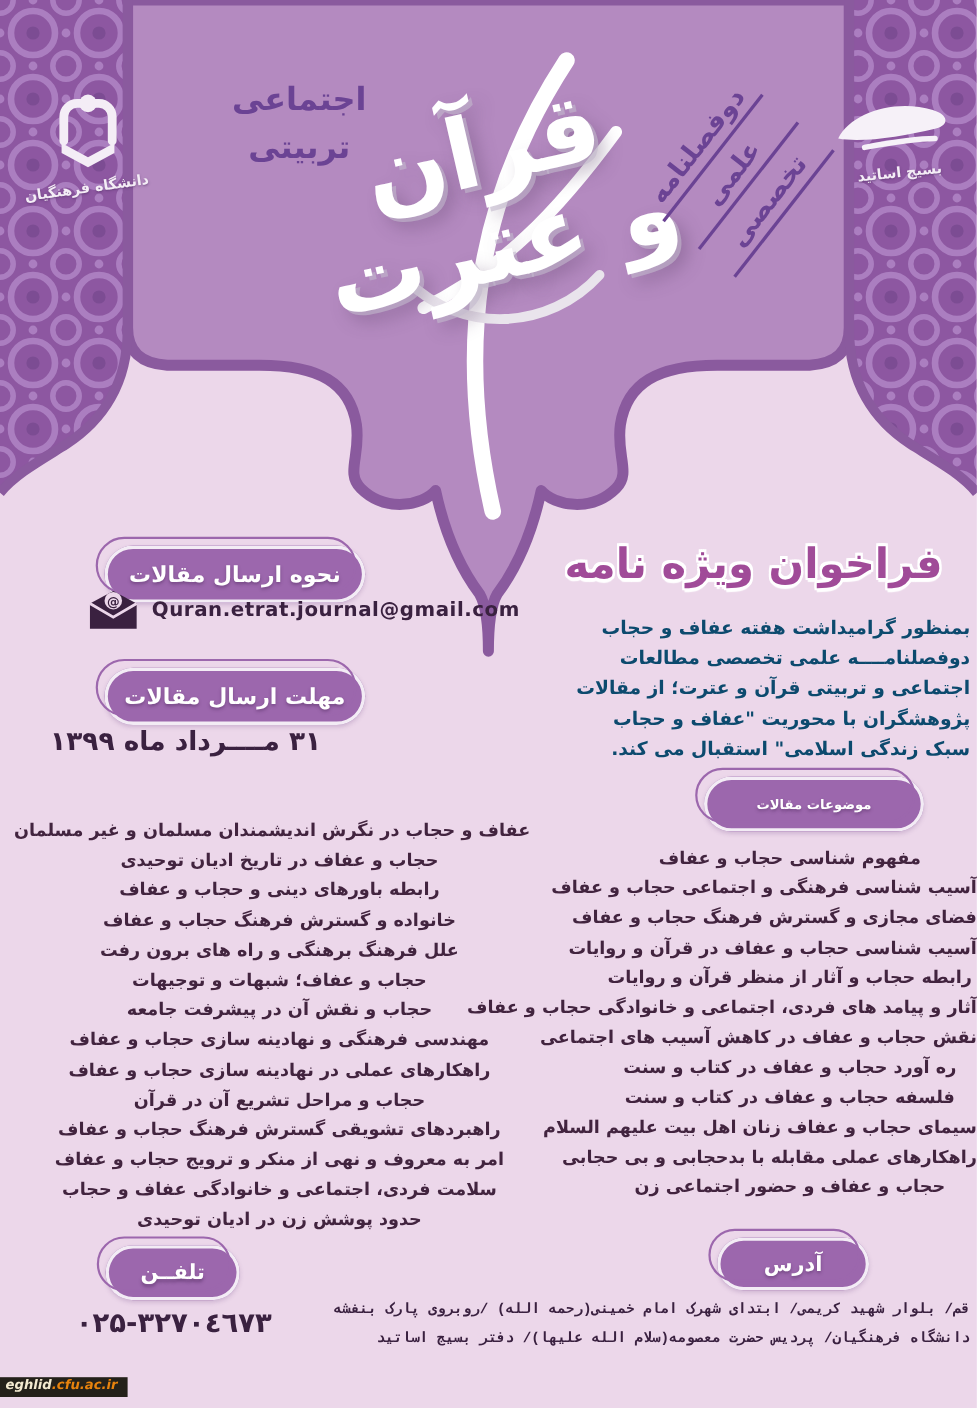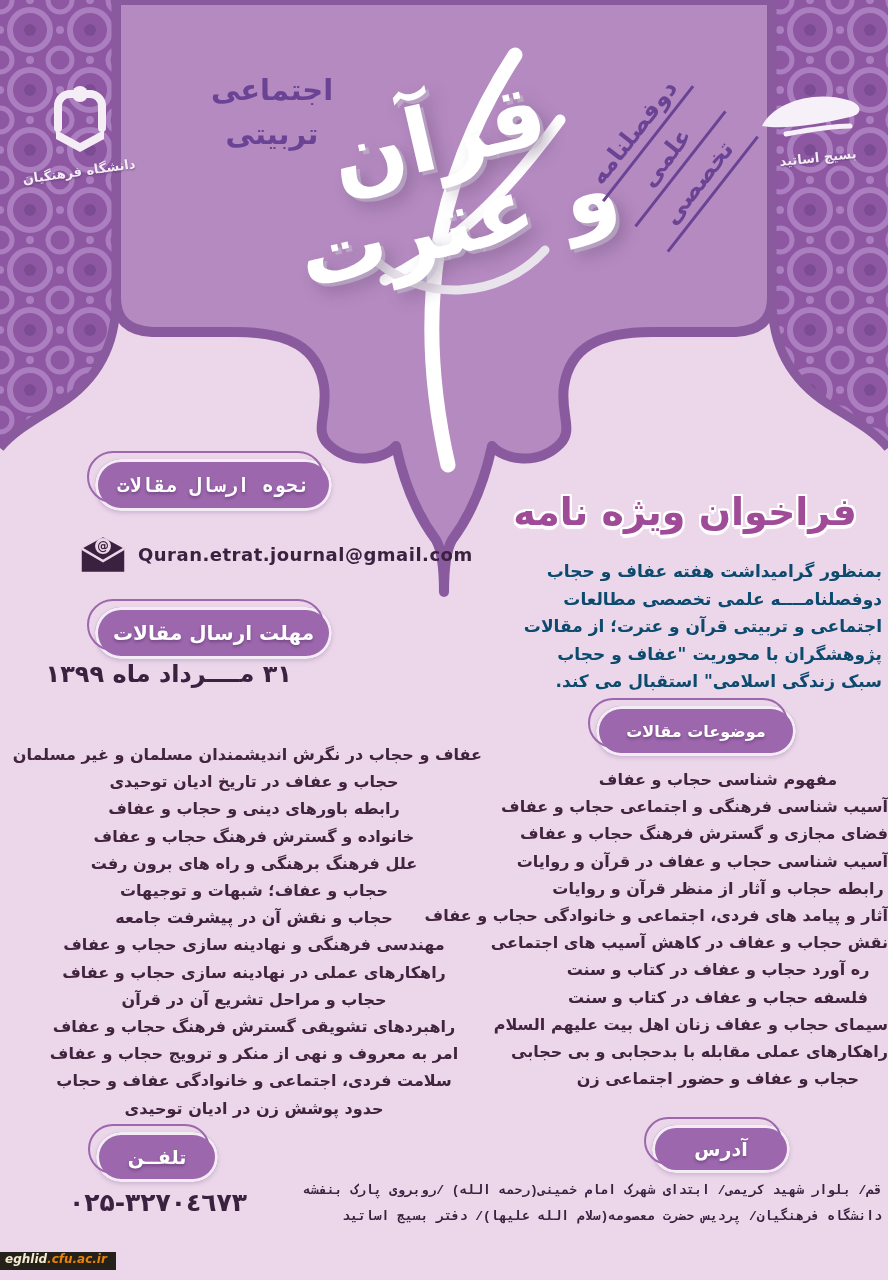--- a/index.html
+++ b/index.html
@@ -40,23 +40,23 @@
     position:absolute; z-index:5; background:#9c67ad; border-radius:26px;
     display:flex; align-items:center; justify-content:center;
     box-shadow:inset 0 0 0 3px rgba(255,255,255,.88), 0 2px 4px rgba(120,80,140,.25);
     color:#ffffff; font-weight:bold;
   }
   .pill::before{
     content:""; position:absolute; left:-8px; top:-8px; right:8px; bottom:8px;
     border:2px solid #9c67ad; border-radius:26px; pointer-events:none;
   }
   .pill span{position:relative; text-shadow:0 2px 3px rgba(70,35,85,.45); white-space:nowrap;}
-  .pill-how   {left:95px;  top:459px;  width:237px; height:52px; font-size:20px;font-family:Liberation Mono, monospace;}
+  .pill-how   {left:95px;  top:496px;  width:237px; height:52px; font-size:20px;}
   .pill-dead  {left:95px;  top:607px;  width:237px; height:52px; font-size:20px;}
-  .pill-topics{left:596px; top:706px;  width:200px; height:50px; font-size:16px;}
+  .pill-topics{left:640px; top:706px;  width:200px; height:50px; font-size:12px;}
   .pill-phone {left:96px;  top:1132px; width:122px; height:50px; font-size:19px;}
   .pill-addr  {left:652px; top:1125px; width:138px; height:48px; font-size:19px;}
   
   .email-row{
     position:absolute; left:80px; top:534px; z-index:5;
     display:flex; direction:ltr; align-items:center; gap:12px;
   }
   .email-text{color:#3a2140; font-weight:bold; font-size:18px; letter-spacing:.5px; white-space:nowrap;}
   .date-line{
     position:absolute; left:52px; top:660px; width:240px; z-index:5;

